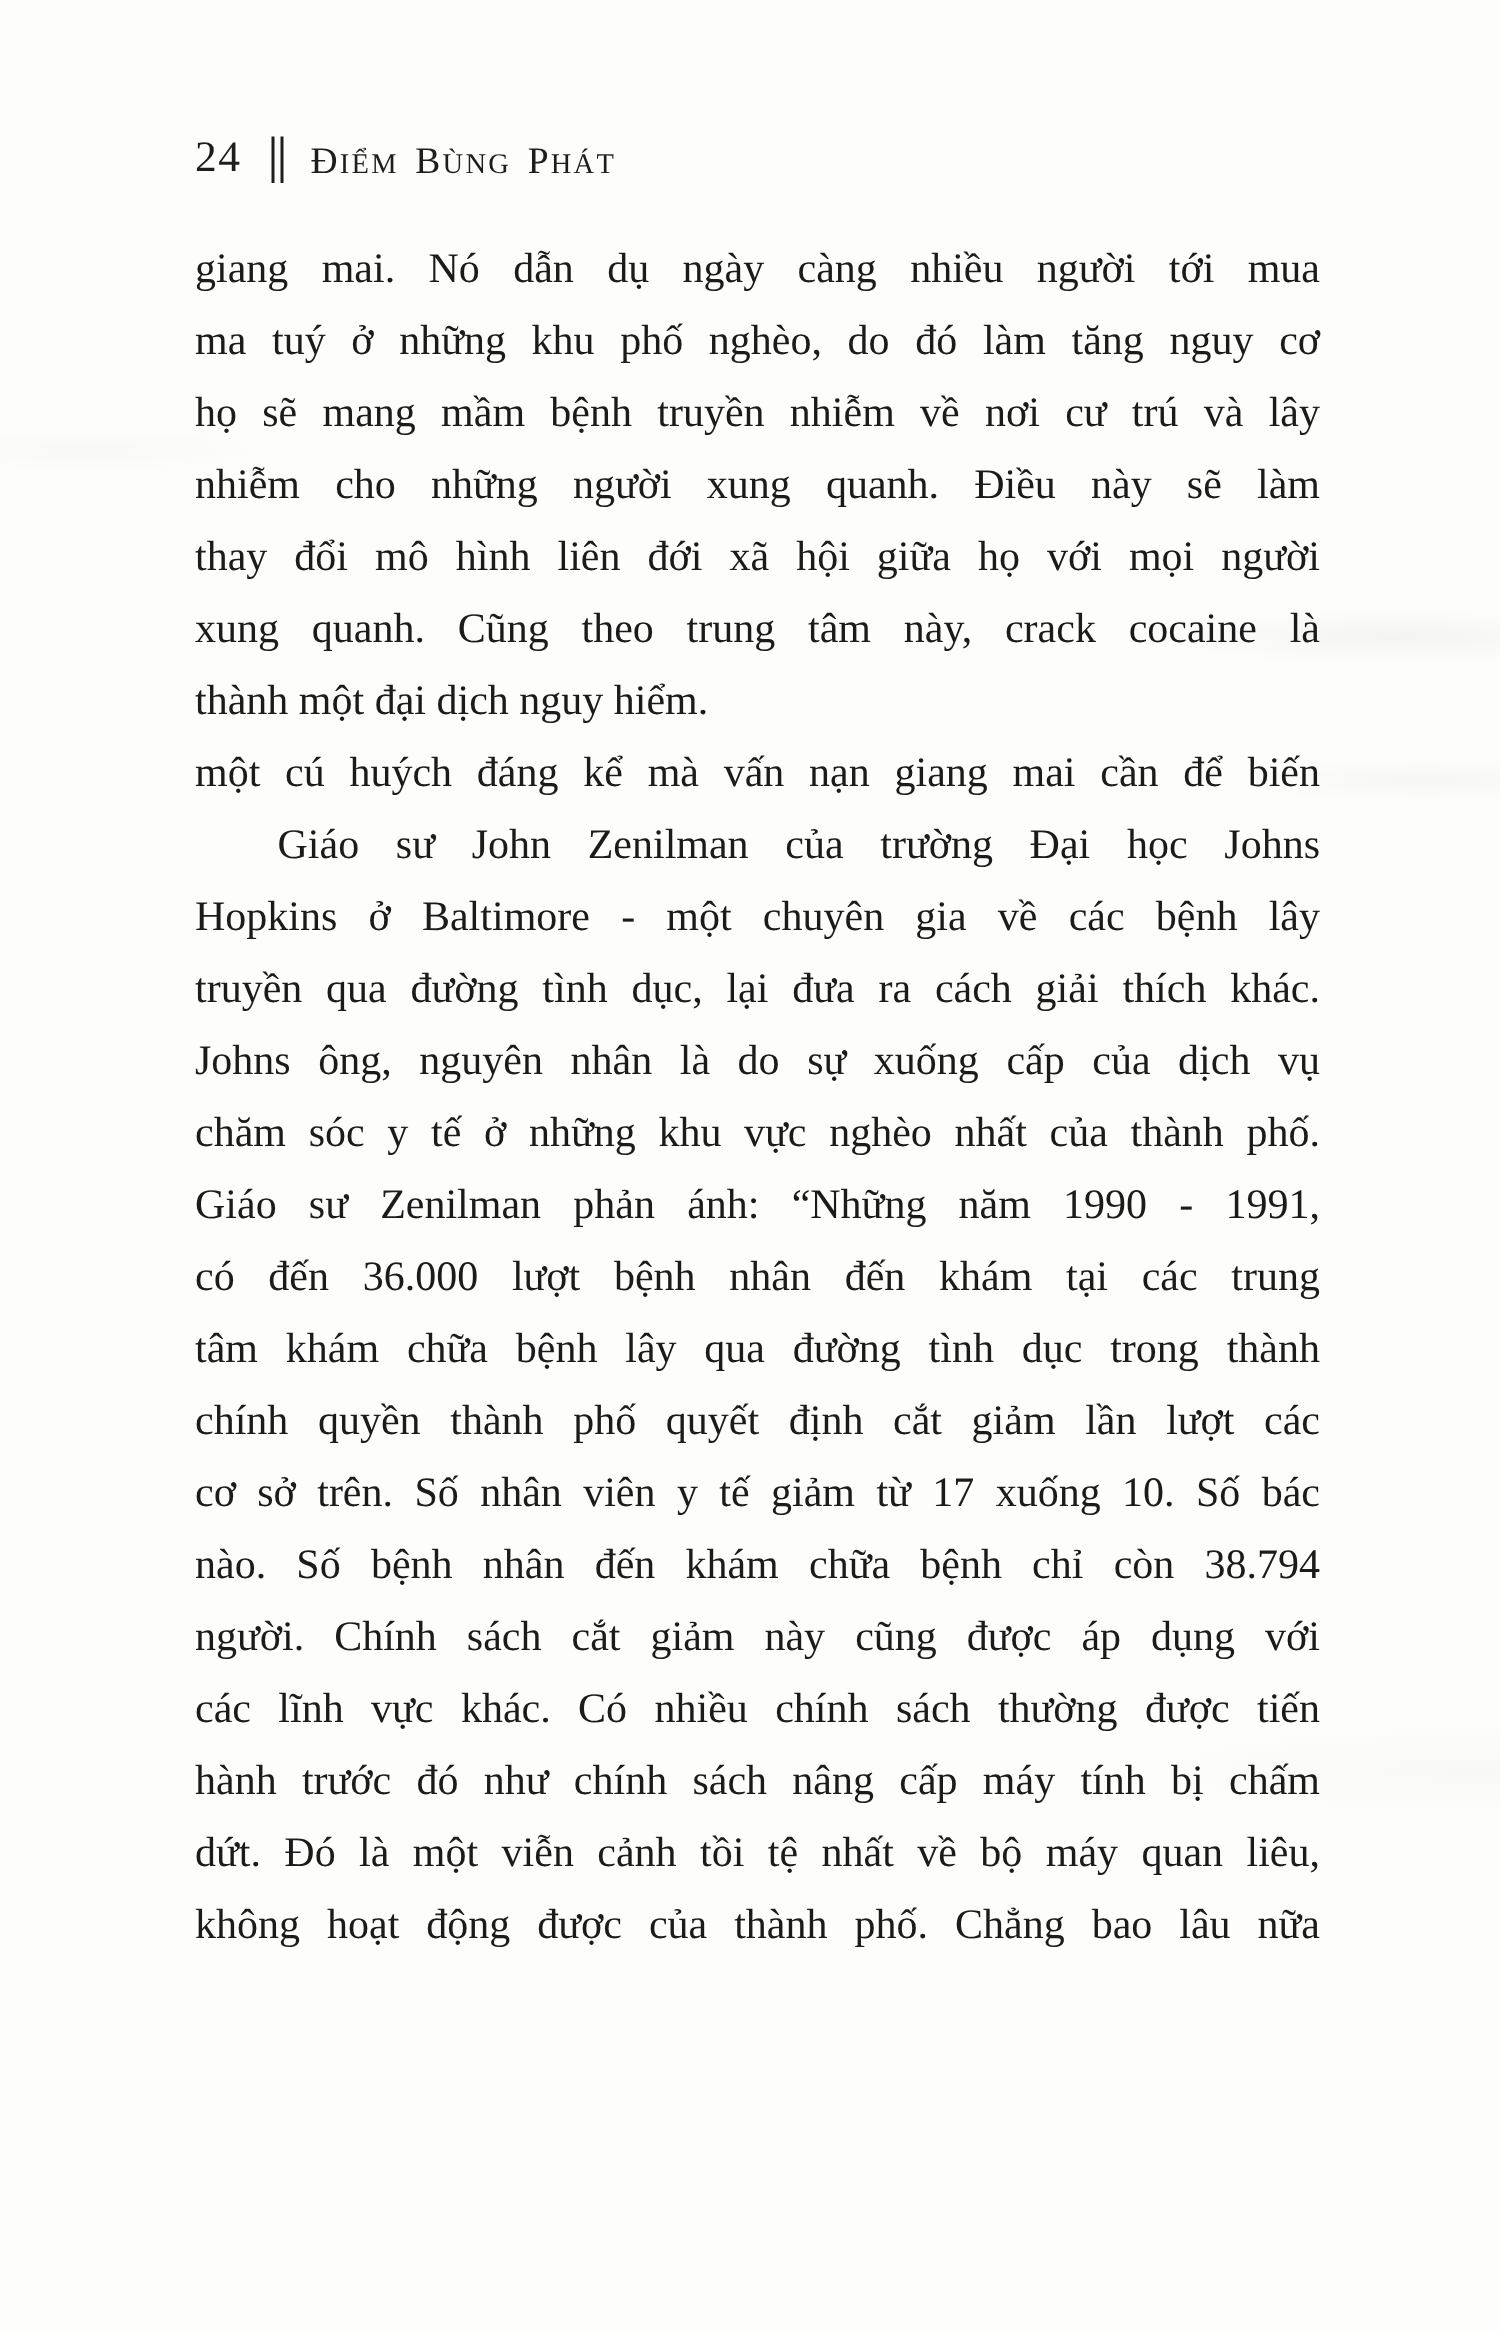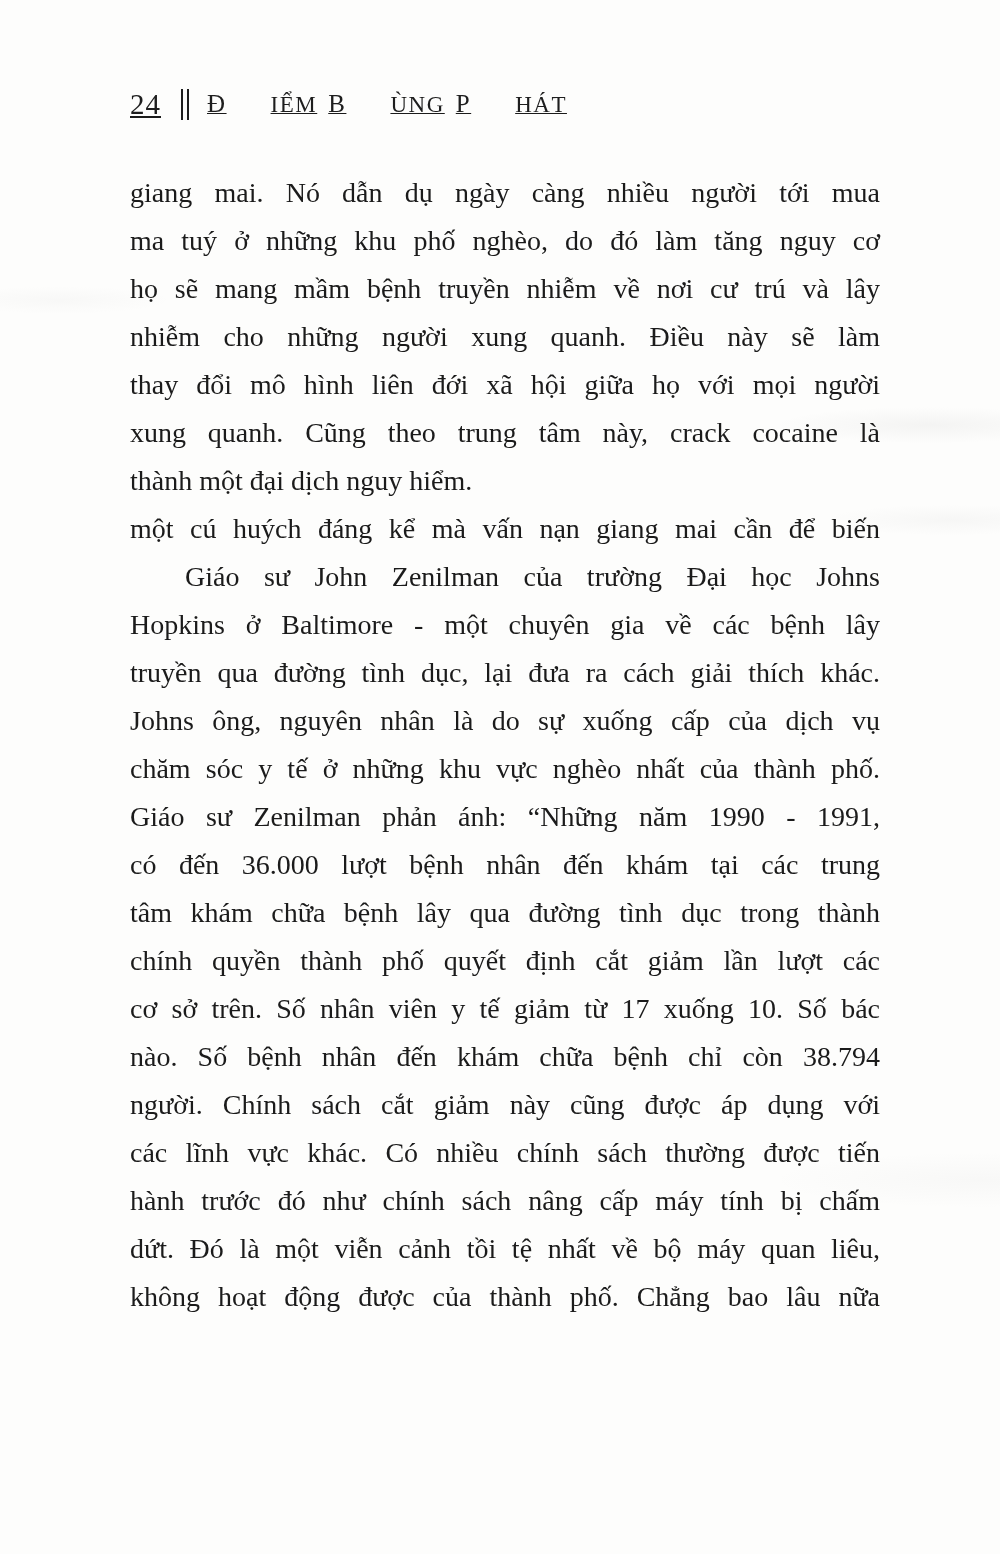--- a/index.html
+++ b/index.html
@@ -24,48 +24,47 @@
     overflow: hidden;
   }
 
   
   .header {
     position: absolute;
     left: 130px;
     top: 86px;
     height: 36px;
     display: flex;
-    align-items: center;
+    align-items: flex-end;
     white-space: nowrap;
-    text-decoration: underline;
   }
   .page-number {
     font-size: 29px;
     letter-spacing: 1px;
     color: #1e1e1e;
   }
   .header-sep {
     display: inline-block;
     width: 4px;
     height: 31px;
     margin: 0 18px 0 20px;
     border-left: 2.5px solid #1e1e1e;
     border-right: 2.5px solid #1e1e1e;
   }
   .header-title { color: #1e1e1e; }
   .header-title .tw { margin-right: 11px; letter-spacing: 1.5px; }
   .header-title .tw:last-child { margin-right: 0; }
   .header-title .ti { font-size: 25px; }
-  .header-title .tr { font-size: 23px; margin-left: 44px; }
+  .header-title .tr { font-size: 19px; }
 
   
   .body-text {
     position: absolute;
     left: 130px;
-    top: 169px;
+    top: 156px;
     width: 750px;
   }
   .line {
     height: 48px;
     line-height: 48px;
     font-size: 28px;
     text-align: justify;
     text-align-last: justify;
     white-space: nowrap;
     overflow: visible;

